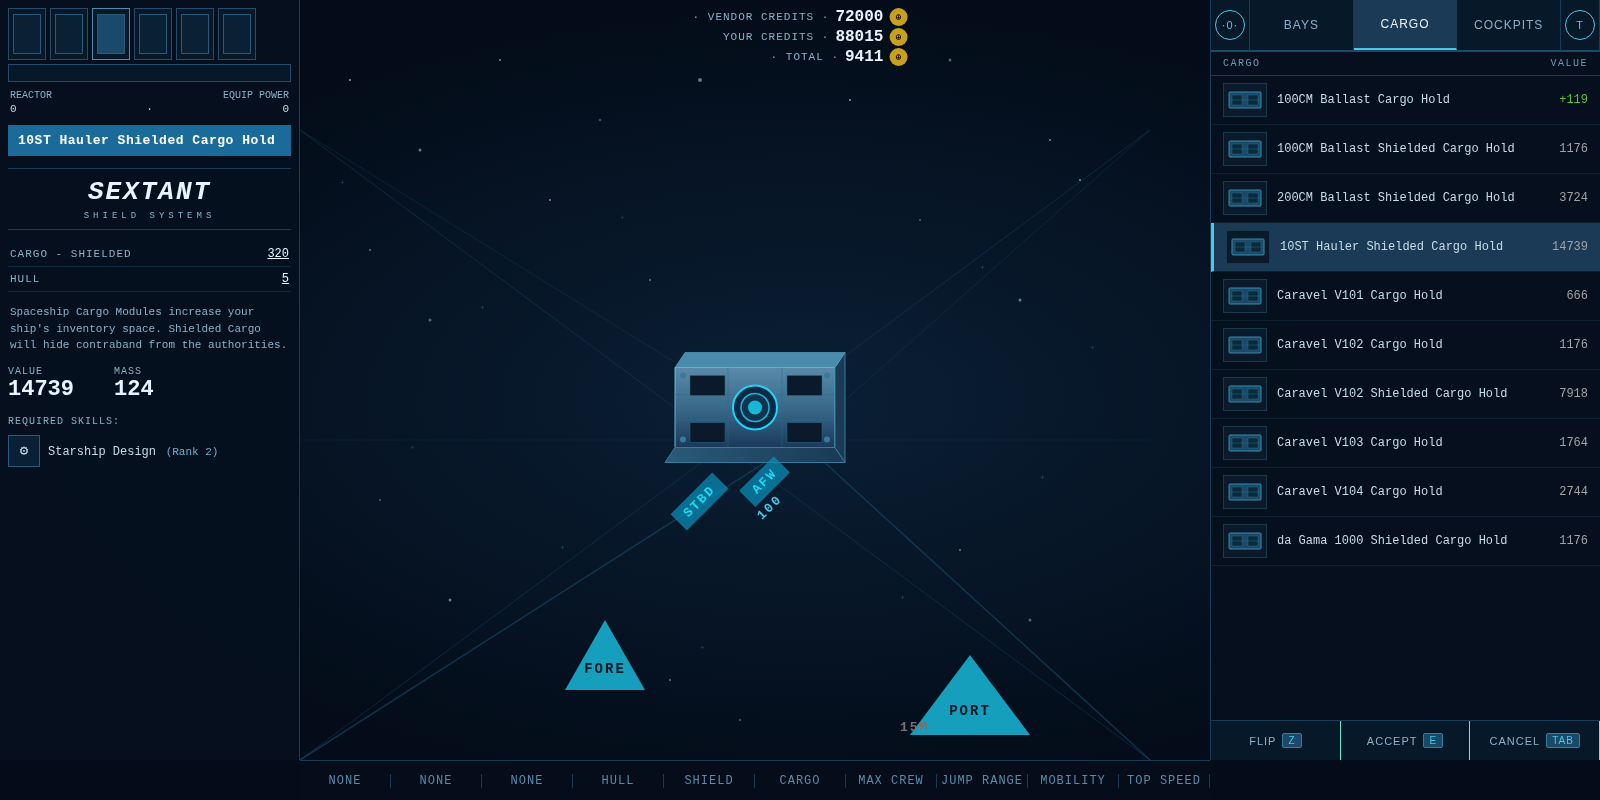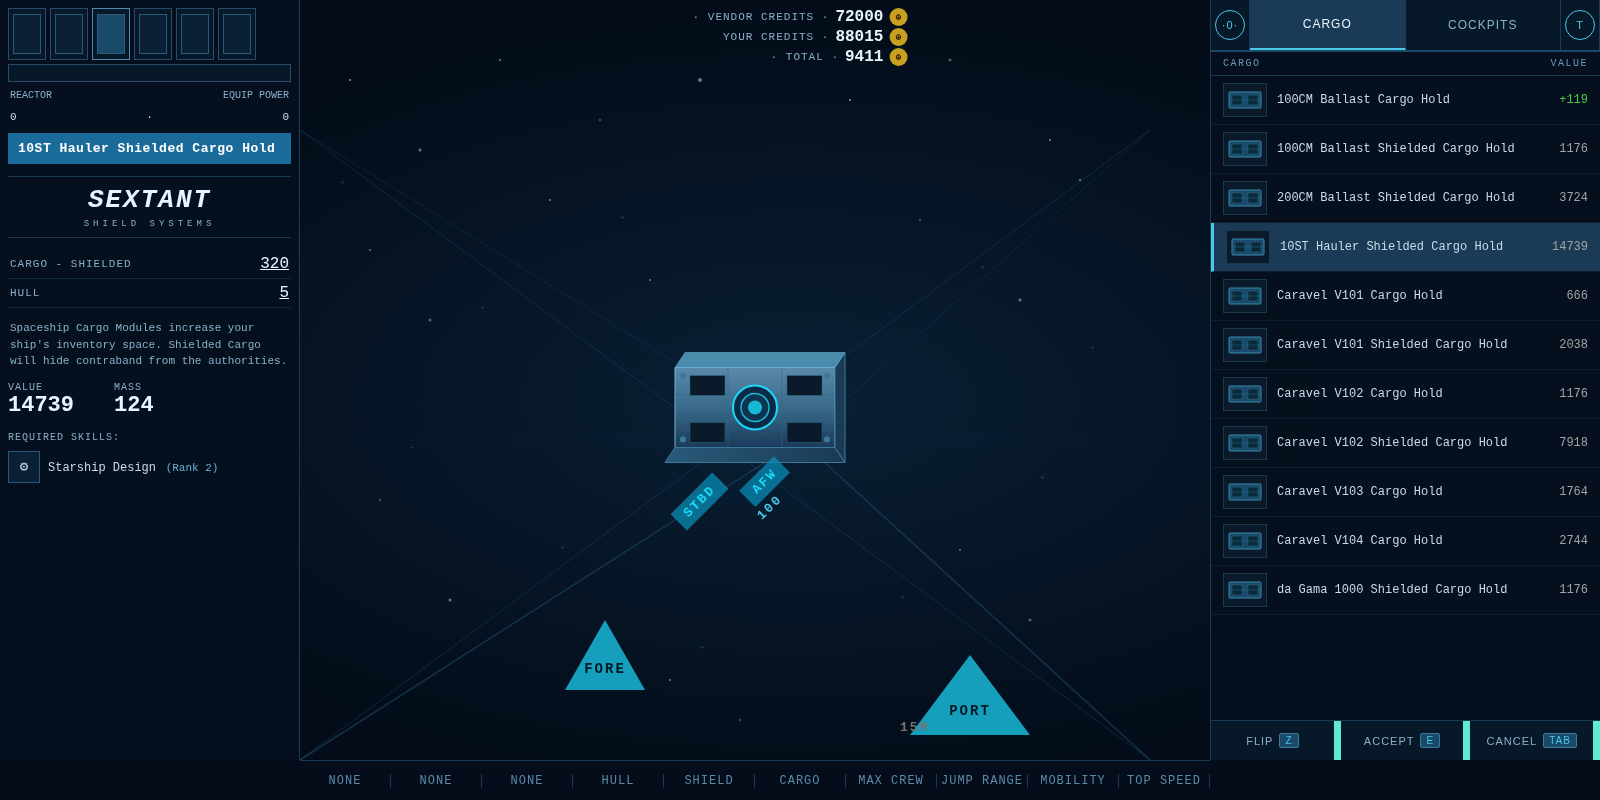--- a/index.html
+++ b/index.html
@@ -83,21 +83,21 @@
     .power-bar-fill {
       height: 100%;
       background: #1a6a8a;
     }
 
     .power-labels {
       display: flex;
       justify-content: space-between;
       font-size: 10px;
       color: #8ab0c8;
-      margin-bottom: 10px;
+      margin-bottom: 2px;
       padding: 0 2px;
     }
     .power-values {
       display: flex;
       justify-content: space-between;
       font-size: 11px;
       color: #c8dce8;
       margin-bottom: 10px;
       padding: 0 2px;
     }
@@ -142,21 +142,21 @@
       align-items: center;
       padding: 5px 2px;
       border-bottom: 1px solid #0e2a3a;
     }
     .stat-label {
       font-size: 11px;
       color: #8ab0c8;
       letter-spacing: 1px;
     }
     .stat-value {
-      font-size: 16px;
+      font-size: 12px;
       color: #e8f4ff;
       text-decoration: underline;
     }
 
     
     .description-text {
       font-size: 11px;
       color: #8ab0c8;
       line-height: 1.5;
       margin: 12px 2px;
@@ -372,21 +372,21 @@
       flex-shrink: 0;
     }
     .bottom-btn {
       flex: 1;
       padding: 12px 4px;
       font-size: 11px;
       letter-spacing: 1px;
       color: #8ab0c8;
       background: #071828;
       border: none;
-      border-right: 7px solid #5eead4;
+      border-right: 1px solid #5eead4;
       cursor: pointer;
       text-align: center;
       display: flex;
       align-items: center;
       justify-content: center;
       gap: 6px;
     }
     .key-badge {
       display: inline-block;
       background: #1a4a6a;
@@ -660,20 +660,21 @@
     </div>
     </div>
 </div>
 
 <div id="right-panel">
 
   <div class="tabs-row">
     <button class="tab-btn circle">
       <div class="tab-circle">·0·</div>
     </button>
+    <button class="tab-btn">BAYS</button>
     <button class="tab-btn active">CARGO</button>
     <button class="tab-btn">COCKPITS</button>
     <button class="tab-btn circle">
       <div class="tab-circle">T</div>
     </button>
   </div>
 
   <div class="list-header">
     <span>CARGO</span>
     <span>VALUE</span>
@@ -733,32 +734,20 @@
       <div class="item-thumb">
           <svg viewBox="0 0 36 28" fill="none">
       <rect x="2" y="6" width="32" height="16" rx="1" fill="#1a4a6a" stroke="#3a8aaa" stroke-width="1"></rect>
       <rect x="5" y="9" width="10" height="10" fill="#0a2a3a" stroke="#2a6a8a" stroke-width="0.5"></rect>
       <rect x="21" y="9" width="10" height="10" fill="#0a2a3a" stroke="#2a6a8a" stroke-width="0.5"></rect>
       <line x1="2" y1="14" x2="34" y2="14" stroke="#2a6a8a" stroke-width="0.5"></line>
     </svg>
         </div>
       <span class="item-name">Caravel V101 Cargo Hold</span>
       <span class="item-value">666</span>
-    </div>
-      <div class="list-item">
-      <div class="item-thumb">
-          <svg viewBox="0 0 36 28" fill="none">
-      <rect x="2" y="6" width="32" height="16" rx="1" fill="#1a4a6a" stroke="#3a8aaa" stroke-width="1"></rect>
-      <rect x="5" y="9" width="10" height="10" fill="#0a2a3a" stroke="#2a6a8a" stroke-width="0.5"></rect>
-      <rect x="21" y="9" width="10" height="10" fill="#0a2a3a" stroke="#2a6a8a" stroke-width="0.5"></rect>
-      <line x1="2" y1="14" x2="34" y2="14" stroke="#2a6a8a" stroke-width="0.5"></line>
-    </svg>
-        </div>
-      <span class="item-name">Caravel V101 Shielded Cargo Hold</span>
-      <span class="item-value">2038</span>
     </div>
       <div class="list-item">
       <div class="item-thumb">
           <svg viewBox="0 0 36 28" fill="none">
       <rect x="2" y="6" width="32" height="16" rx="1" fill="#1a4a6a" stroke="#3a8aaa" stroke-width="1"></rect>
       <rect x="5" y="9" width="10" height="10" fill="#0a2a3a" stroke="#2a6a8a" stroke-width="0.5"></rect>
       <rect x="21" y="9" width="10" height="10" fill="#0a2a3a" stroke="#2a6a8a" stroke-width="0.5"></rect>
       <line x1="2" y1="14" x2="34" y2="14" stroke="#2a6a8a" stroke-width="0.5"></line>
     </svg>
         </div>

